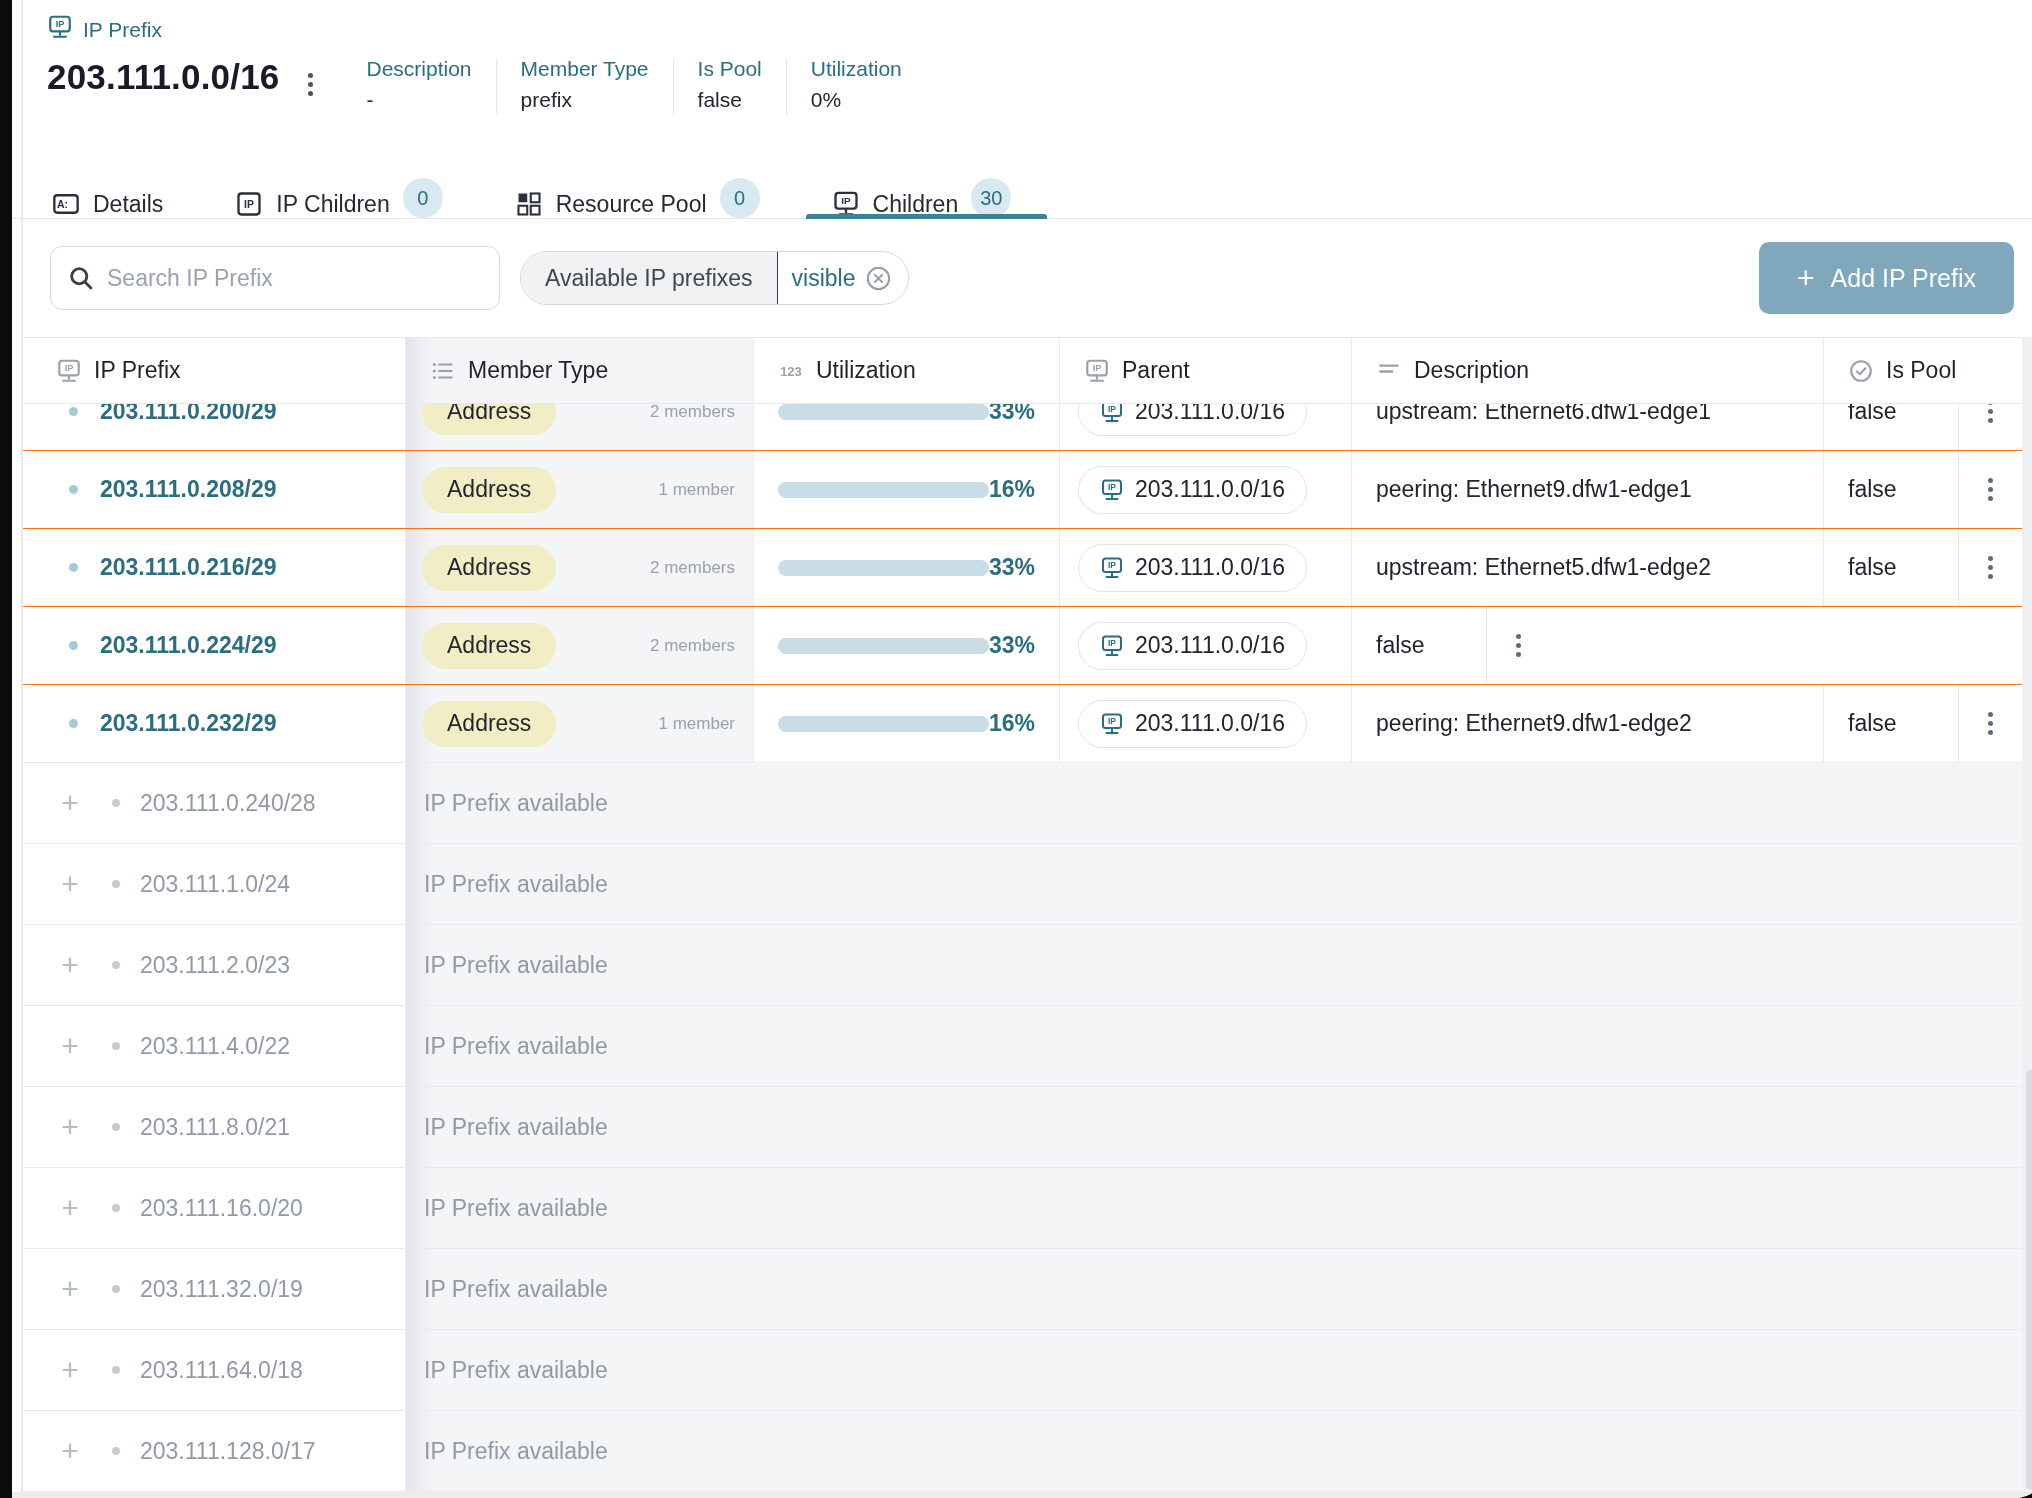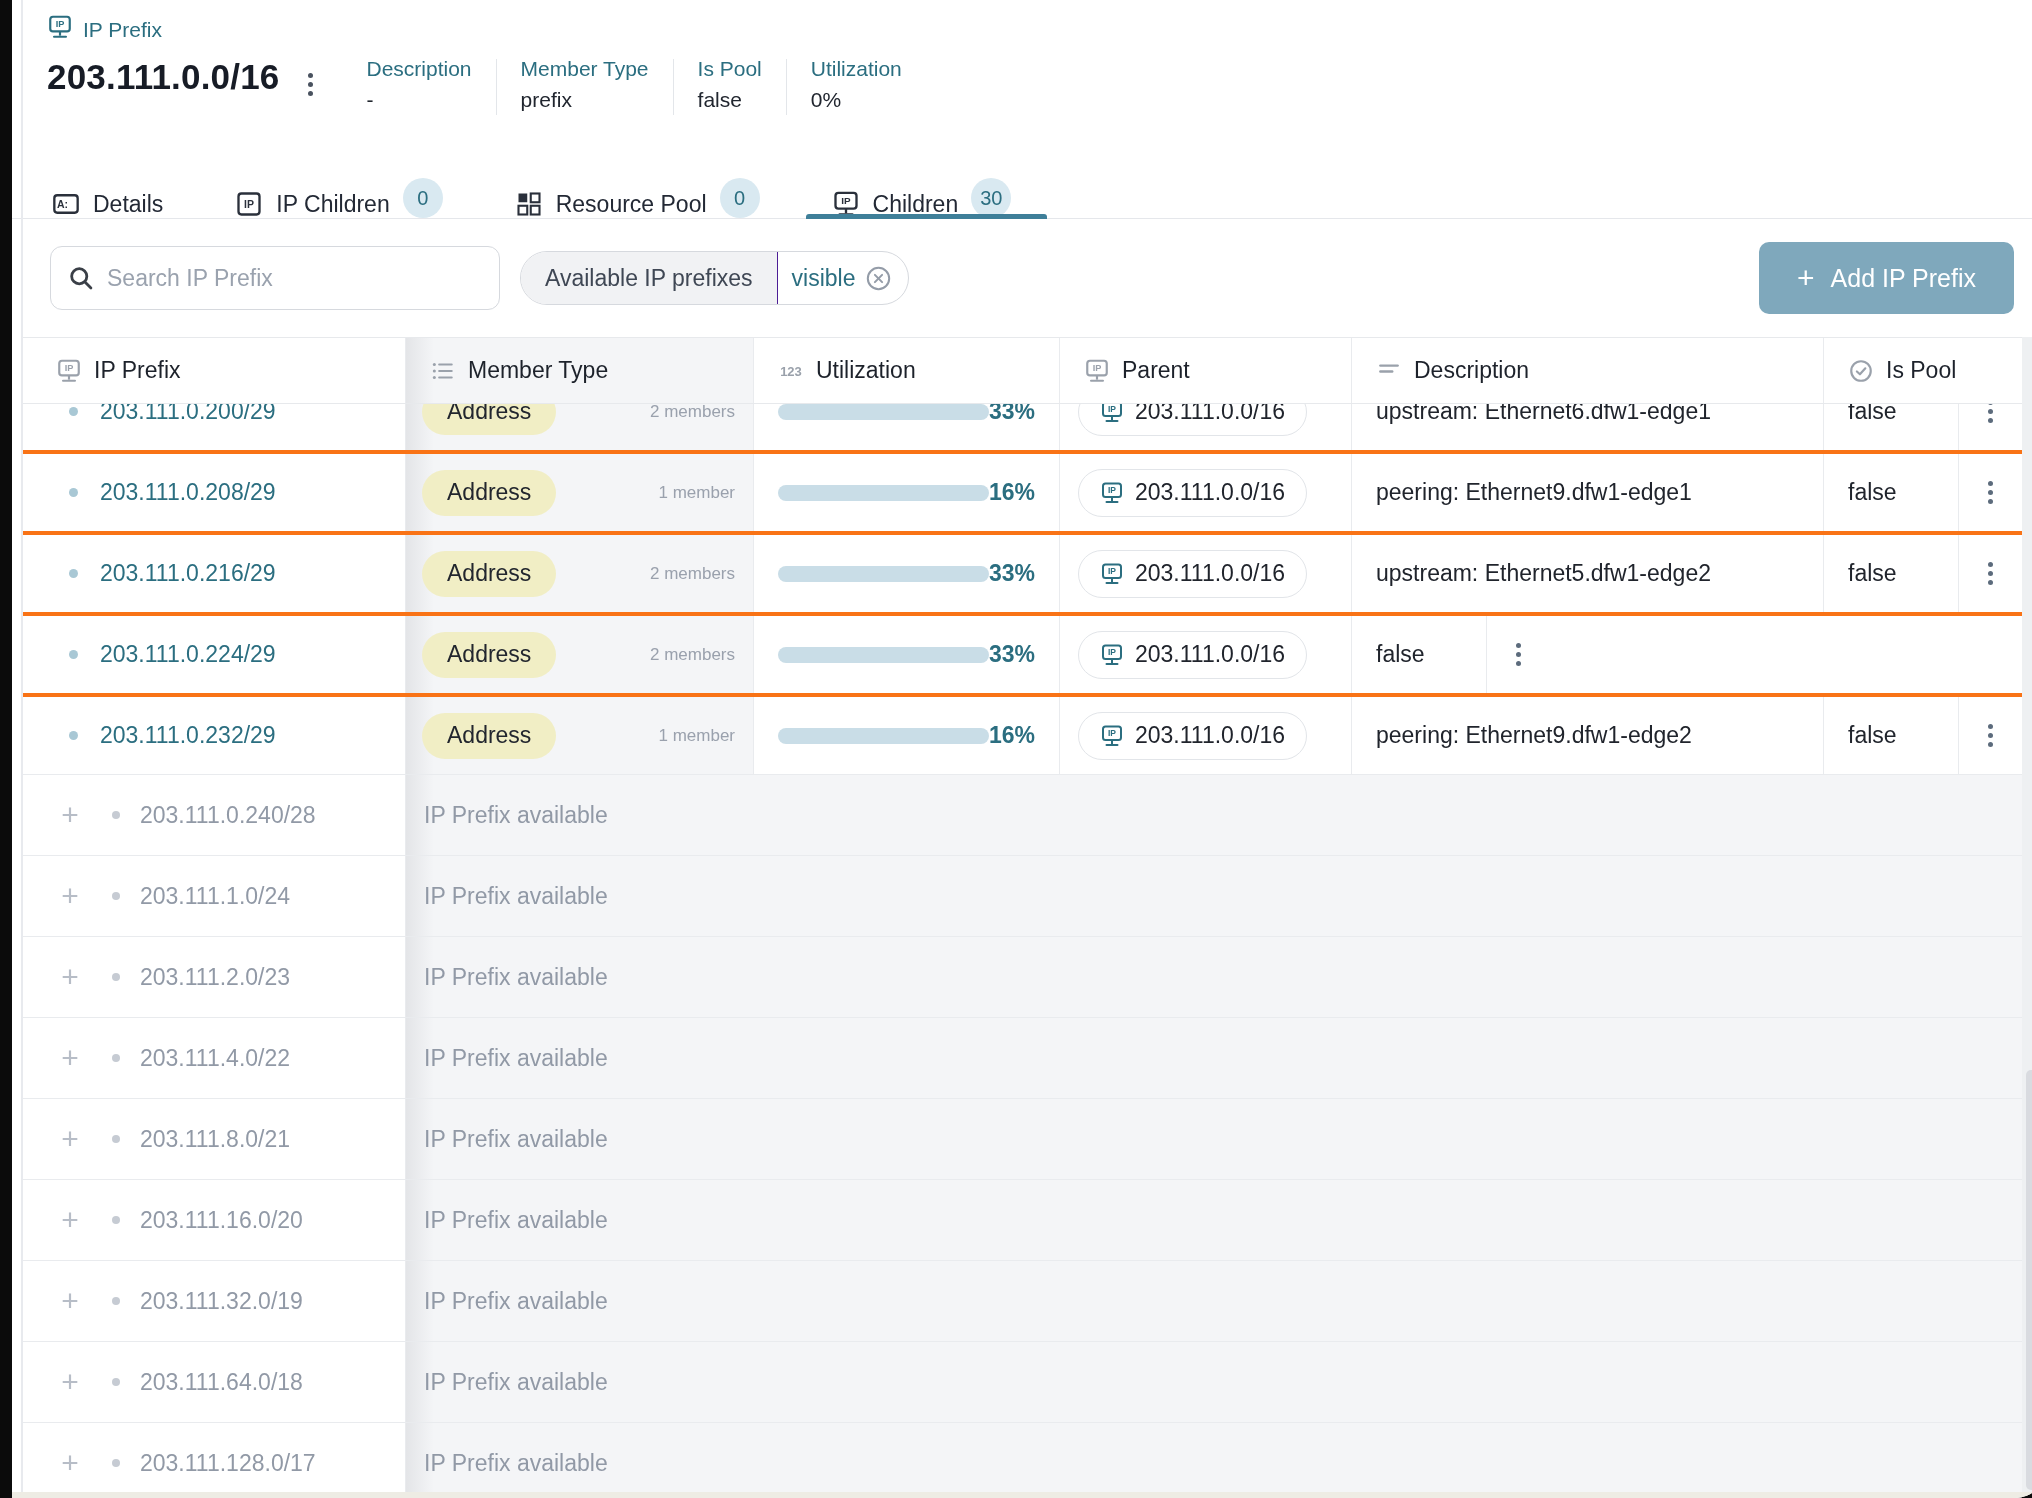--- a/index.html
+++ b/index.html
@@ -65,24 +65,24 @@
   .thead{ display:flex; height:67px; border-top:1px solid #e7e9ec; border-bottom:1px solid #e7e9ec; background:#fff; }
   .th{ gap:12px; padding-left:24px; color:#1d222b; }
   .th .h-icon{ display:flex; color:#9aa1ab; flex:none; }
   .th.c1{ padding-left:34px; }
   .th-clip{ white-space:nowrap; overflow:hidden; max-width:96px; }
 
   .row-wrap{ }
   .row-wrap.clipped{ height:46px; overflow:hidden; }
   .row-wrap.clipped .row{ transform:translateY(-31px); }
   .row{ display:flex; height:77px; }
-  .row-wrap + .row-wrap{ border-top:4px solid #f97316; }
+  .row-wrap + .row-wrap{ border-top:1px solid #f97316; }
   .rc1{ padding-left:47px; gap:22px; }
   .dot-blue{ width:9px; height:9px; border-radius:50%; background:#a9c8d5; flex:none; }
-  .prefix-link{ color:#2b6e80; text-decoration:none; font-weight:400; }
+  .prefix-link{ color:#2b6e80; text-decoration:none; font-weight:700; }
   .rc2{ padding-left:16px; padding-right:18px; }
   .mt-pill{ background:#f1eec5; color:#22262e; border-radius:24px; height:46px;
             display:flex; align-items:center; padding:0 25px; cursor:default; }
   .members{ margin-left:auto; color:#9aa1ad; font-size:17px; }
   .rc3{ padding:0 24px; }
   .bar{ width:218px; height:16px; border-radius:8px; background:#c9dde7; overflow:hidden; }
   .bar-fill{ height:100%; background:#4682a0; border-radius:8px; }
   .pct{ margin-left:auto; color:#2b6e80; font-weight:bold; }
   .rc4{ padding-left:18px; }
   .parent-pill{ border:1px solid #e2e5e9; background:#fff; border-radius:26px; height:48px;

